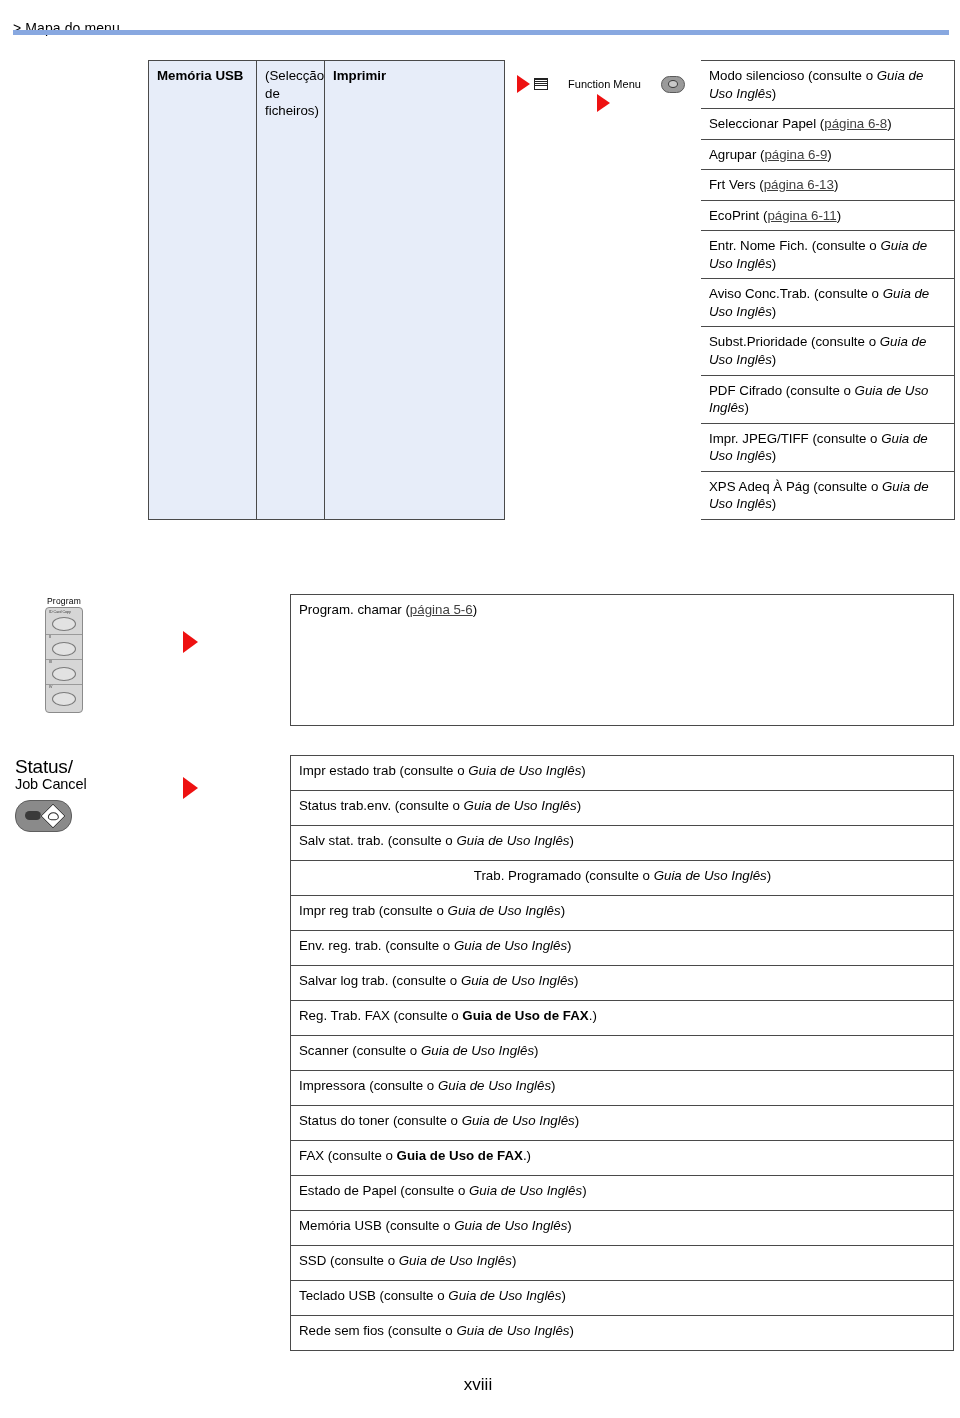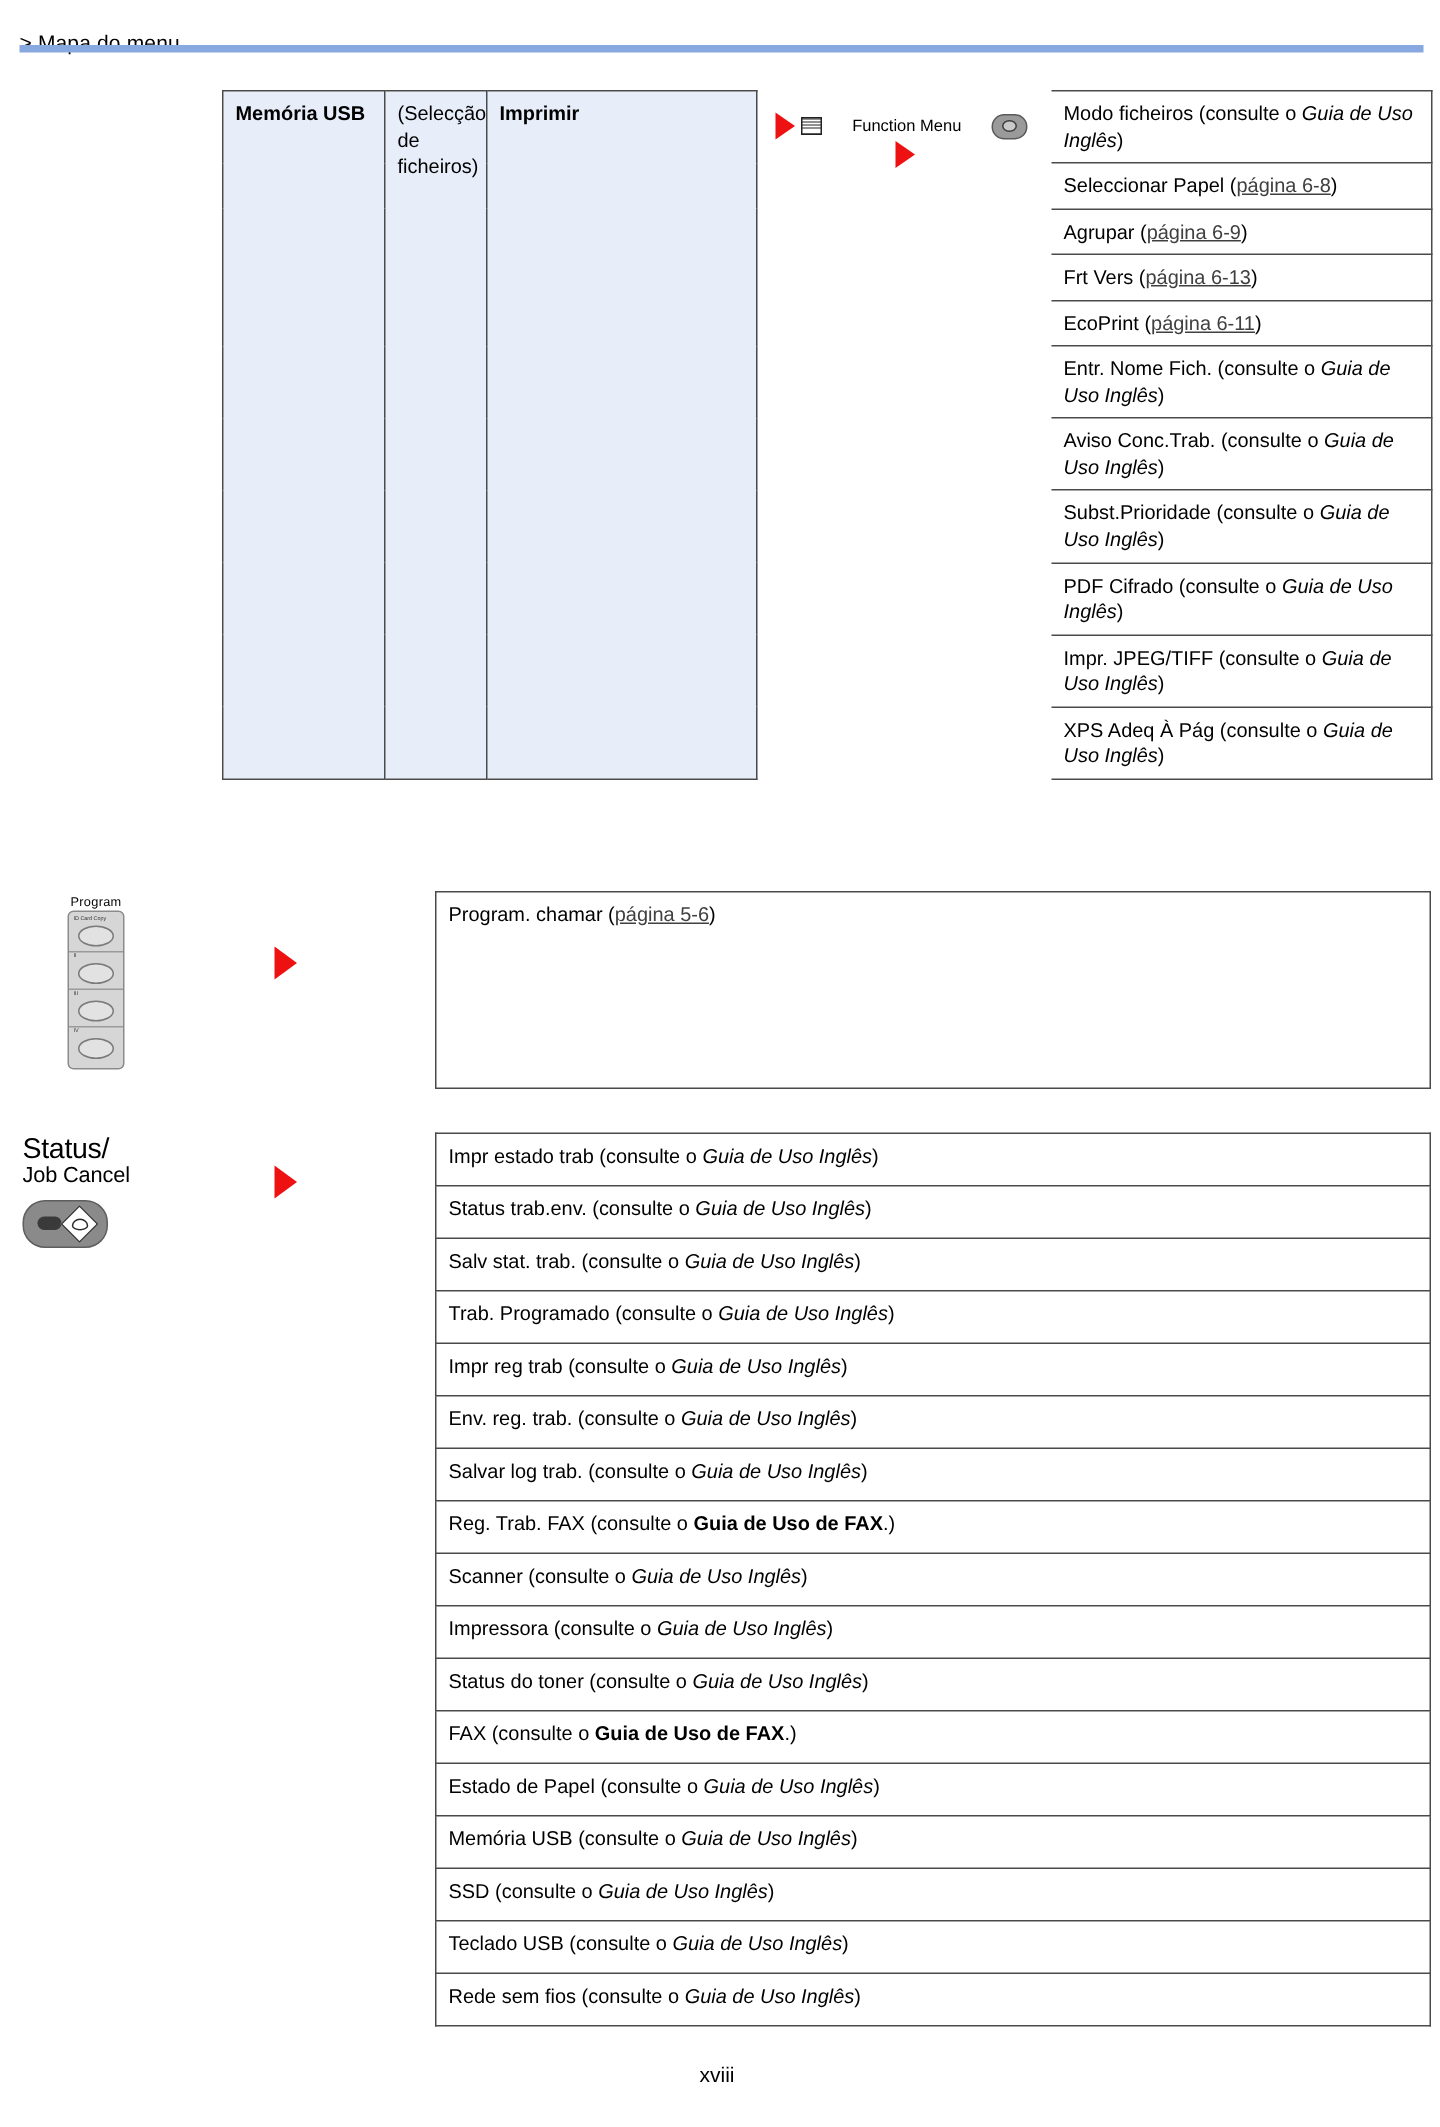--- a/index.html
+++ b/index.html
@@ -207,21 +207,21 @@
     border-radius: 50% 50% 50% 50% / 60% 60% 40% 40%;
     transform: rotate(-45deg);
   }
 
   
   .pageno {
     position: absolute;
     left: 0; right: 4px;
     top: 1375px;
     text-align: center;
-    font-size: 14px;
+    font-size: 17px;
   }
 </style>
 </head>
 <body>
 
 <div class="breadcrumb">&gt; Mapa do menu</div>
 <div class="header-rule"></div>
 
 <table class="tbl" id="usb-table" style="left:148px; top:60px; width:806px;">
   <colgroup>
@@ -234,21 +234,21 @@
   <tbody id="usb-body">
       <tr>
         <td class="shade bold" rowspan="11">Memória USB</td>
         <td class="shade" rowspan="11">(Selecção de ficheiros)</td>
         <td class="shade bold" rowspan="11">Imprimir</td>
         <td class="nb" rowspan="11" style="text-align: center; padding-top: 14px;"><span class="arrow arrow-sm"></span><span class="fnkey" style="margin: 0px 4px;">
             <span class="glyph"></span>
             <span>Function Menu</span>
             <span class="btn"></span>
           </span><span class="arrow arrow-sm"></span></td>
-        <td class="plain"><span>Modo ficheiros (consulte o </span><span class="ital">Guia de Uso Inglês</span><span>)</span></td>
+        <td class="plain"><span>Modo silencioso (consulte o </span><span class="ital">Guia de Uso Inglês</span><span>)</span></td>
       </tr>
       <tr>
         <td class="plain"><span>Seleccionar Papel (</span><span class="lnk">página 6-8</span><span>)</span></td>
       </tr>
       <tr>
         <td class="plain"><span>Agrupar (</span><span class="lnk">página 6-9</span><span>)</span></td>
       </tr>
       <tr>
         <td class="plain"><span>Frt Vers (</span><span class="lnk">página 6-13</span><span>)</span></td>
       </tr>
@@ -324,21 +324,21 @@
       <tr>
         <td class="plain" style="height: 22px;"><span>Impr estado trab (consulte o </span><span class="ital">Guia de Uso Inglês</span><span>)</span></td>
       </tr>
       <tr>
         <td class="plain" style="height: 22px;"><span>Status trab.env. (consulte o </span><span class="ital">Guia de Uso Inglês</span><span>)</span></td>
       </tr>
       <tr>
         <td class="plain" style="height: 22px;"><span>Salv stat. trab. (consulte o </span><span class="ital">Guia de Uso Inglês</span><span>)</span></td>
       </tr>
       <tr>
-        <td class="plain" style="height: 22px;"><span>Trab. Programado (consulte o </span><span class="ital">Guia de Uso Inglês</span><span>)</span></td>
+        <td class="plain" style="height: 22px; text-align: center;"><span>Trab. Programado (consulte o </span><span class="ital">Guia de Uso Inglês</span><span>)</span></td>
       </tr>
       <tr>
         <td class="plain" style="height: 22px;"><span>Impr reg trab (consulte o </span><span class="ital">Guia de Uso Inglês</span><span>)</span></td>
       </tr>
       <tr>
         <td class="plain" style="height: 22px;"><span>Env. reg. trab. (consulte o </span><span class="ital">Guia de Uso Inglês</span><span>)</span></td>
       </tr>
       <tr>
         <td class="plain" style="height: 22px;"><span>Salvar log trab. (consulte o </span><span class="ital">Guia de Uso Inglês</span><span>)</span></td>
       </tr>

